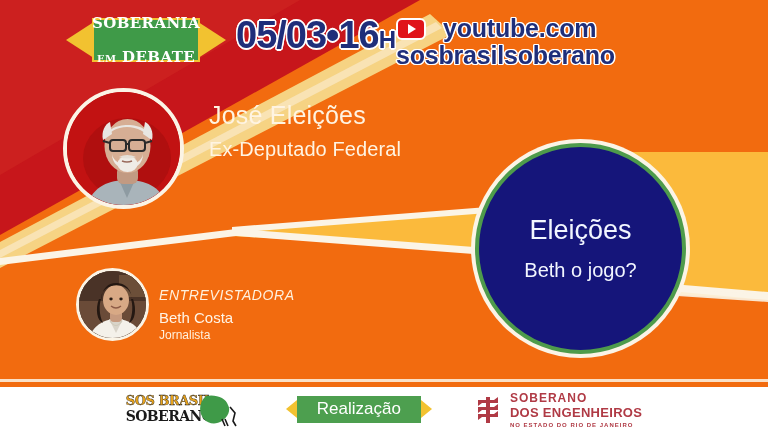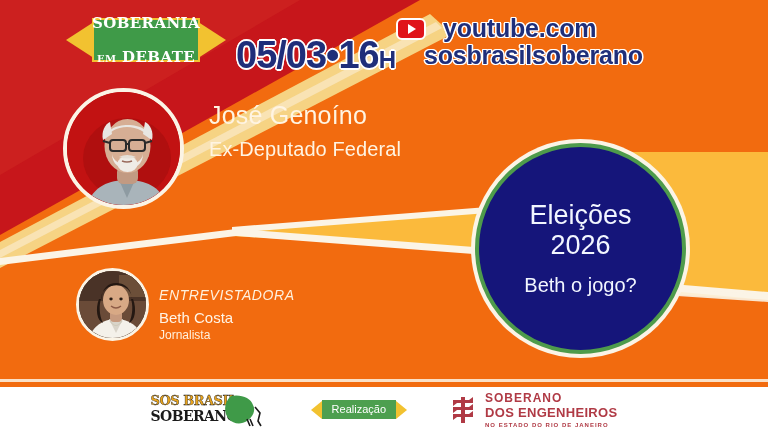--- a/index.html
+++ b/index.html
@@ -36,21 +36,21 @@
     font-family:"DejaVu Serif", serif;
   }
   .badge-l2{
     color:#ffffff;font-weight:bold;font-size:15px;letter-spacing:.4px;
     font-family:"DejaVu Serif", serif;margin-top:19px;
   }
   .badge-l2 .sm{font-size:10px;}
 
   
   .date-text{
-    position:absolute;left:236px;top:34px;
+    position:absolute;left:236px;top:14px;
     font-size:38px;font-weight:bold;letter-spacing:-1px;
     color:#1F2E7A;
     -webkit-text-stroke:0px;
     text-shadow:
       1.6px 0 0 #fff, -1.6px 0 0 #fff, 0 1.6px 0 #fff, 0 -1.6px 0 #fff,
       1.2px 1.2px 0 #fff, -1.2px 1.2px 0 #fff, 1.2px -1.2px 0 #fff, -1.2px -1.2px 0 #fff;
     white-space:nowrap;
   }
   .date-text .h{font-size:24px;}
 
@@ -71,21 +71,20 @@
   .yt-t1{
     font-size:25px;font-weight:bold;color:#1F2E7A;letter-spacing:-.2px;
     text-shadow:1.4px 0 0 #fff,-1.4px 0 0 #fff,0 1.4px 0 #fff,0 -1.4px 0 #fff,
                 1px 1px 0 #fff,-1px 1px 0 #fff,1px -1px 0 #fff,-1px -1px 0 #fff;
   }
   .yt-t2{
     margin-top:-2px;
     font-size:25px;font-weight:bold;color:#1F2E7A;letter-spacing:-.2px;
     text-shadow:1.4px 0 0 #fff,-1.4px 0 0 #fff,0 1.4px 0 #fff,0 -1.4px 0 #fff,
                 1px 1px 0 #fff,-1px 1px 0 #fff,1px -1px 0 #fff,-1px -1px 0 #fff;
-    margin-left:28px;
   }
 
   
   .guest-photo{
     position:absolute;left:63px;top:88px;width:121px;height:121px;
     border-radius:50%;border:4px solid #FBF4E6;box-sizing:border-box;
     overflow:hidden;background:#C21212;
   }
   .guest-name{
     position:absolute;left:209px;top:101px;
@@ -151,22 +150,22 @@
     font-family:"DejaVu Serif", serif;font-weight:bold;font-size:14px;
     color:#1A1A1A;letter-spacing:-.6px;line-height:1;margin-top:2px;
   }
 
   
   .real-wrap{position:relative;display:flex;align-items:center;}
   .real-arrow{width:0;height:0;border-top:9px solid transparent;border-bottom:9px solid transparent;}
   .real-arrow.l{border-right:11px solid #F2C230;}
   .real-arrow.r{border-left:11px solid #F2C230;}
   .real-box{
-    background:#4D9F4F;color:#ffffff;font-size:11px;
-    padding:3px 10px;line-height:1.2;
+    background:#4D9F4F;color:#ffffff;font-size:17px;
+    padding:3px 20px;line-height:1.2;
   }
 
   
   .sind{display:flex;align-items:center;gap:8px;}
   .sind-mark{width:26px;height:30px;flex:none;}
   .sind-txt{line-height:1;}
   .sind-l1{font-size:12px;font-weight:bold;color:#B03A45;letter-spacing:1px;}
   .sind-l2{font-size:13px;font-weight:bold;color:#B03A45;letter-spacing:.3px;margin-top:2px;}
   .sind-l3{font-size:6px;font-weight:bold;color:#B03A45;letter-spacing:1px;margin-top:3px;}
 </style>
@@ -246,21 +245,21 @@
 
       <rect x="43" y="48" width="16" height="11" rx="3" fill="none" stroke="#2B2B2B" stroke-width="2"></rect>
       <rect x="62" y="48" width="16" height="11" rx="3" fill="none" stroke="#2B2B2B" stroke-width="2"></rect>
       <line x1="59" y1="52" x2="62" y2="52" stroke="#2B2B2B" stroke-width="2"></line>
       <line x1="43" y1="51" x2="36" y2="49" stroke="#2B2B2B" stroke-width="2"></line>
       <line x1="78" y1="51" x2="85" y2="49" stroke="#2B2B2B" stroke-width="2"></line>
 
       <path d="M55,69 q5,2 10,0" stroke="#9A6A5C" stroke-width="1.6" fill="none"></path>
     </svg>
   </div>
-  <div class="guest-name">José Genoíno</div>
+  <div class="guest-name">José Eleições</div>
   <div class="guest-role">Ex-Deputado Federal</div>
 
   <div class="int-photo">
     <svg viewBox="0 0 73 73" width="73" height="73">
       <rect width="73" height="73" fill="#6A4B38"></rect>
       <rect x="0" y="0" width="73" height="30" fill="#4A3327"></rect>
       <rect x="40" y="4" width="26" height="22" fill="#7B5B42" opacity="0.7"></rect>
 
       <path d="M8,73 C12,54 26,48 37,48 C48,48 62,54 66,73 Z" fill="#F4F1EA"></path>
       <path d="M30,48 L37,62 L44,48 Z" fill="#D9D4C9"></path>
@@ -280,21 +279,20 @@
 
       <path d="M31,50 q6,9 12,0" stroke="#CFCABA" stroke-width="1.2" fill="none"></path>
     </svg>
   </div>
   <div class="int-label">ENTREVISTADORA</div>
   <div class="int-name">Beth Costa</div>
   <div class="int-job">Jornalista</div>
 
   <div class="circle">
     <div class="c-l1">Eleições</div>
-    <div class="c-l2">2026</div>
     <div class="c-l3">Beth o jogo?</div>
   </div>
 
   <div class="footer">
     <div class="footer-rule"></div>
     <div class="footer-inner">
 
       <div class="sos-logo">
         <div class="sos-txt">
           <div class="sos-l1">SOS BRASIL</div>

